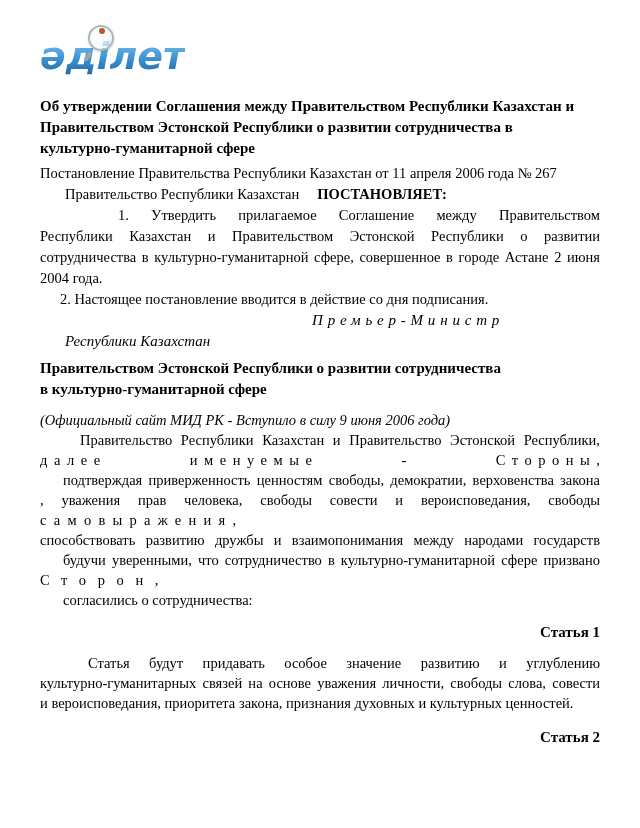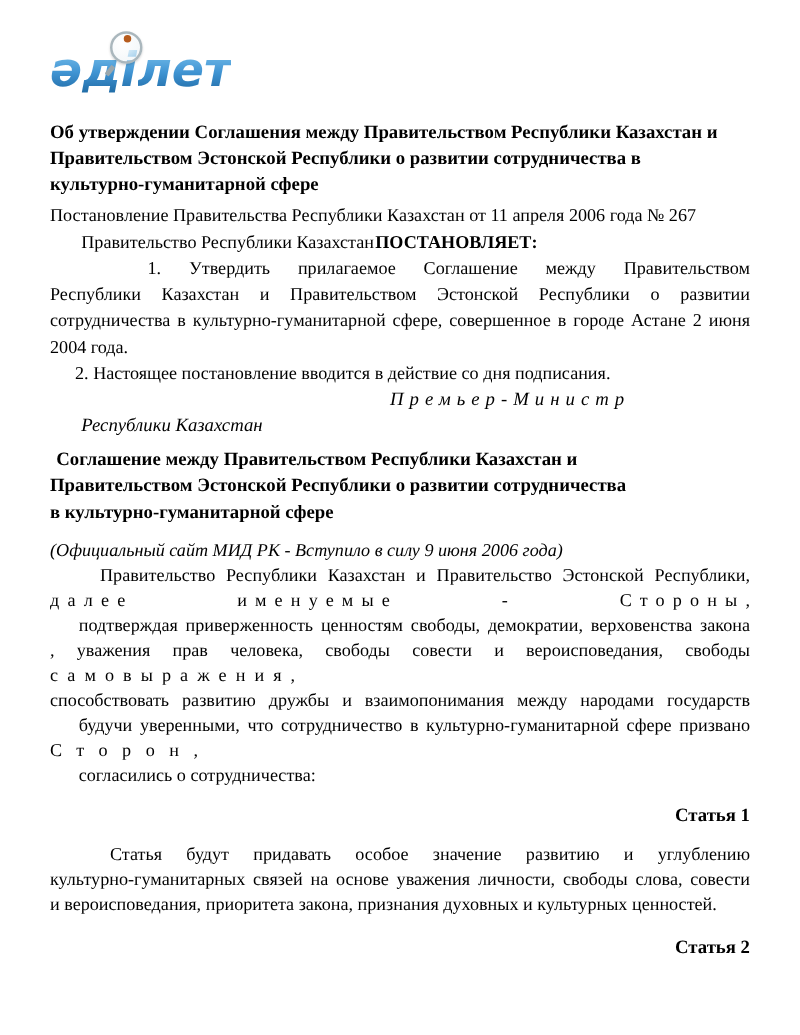--- a/index.html
+++ b/index.html
@@ -103,21 +103,21 @@
   }
   .spread span { letter-spacing: 0.45em; }
   .spread span:last-child { margin-right: -0.45em; }
 
   .ls-wide  { letter-spacing: 0.5em; }
   .ls-huge  { letter-spacing: 0.8em; }
 
   .article-heading { margin-top: 12px; font-size: 15px; font-weight: bold; line-height: 21px; text-align: right; }
   .article-body { margin-top: 10px; }
   .article2 { margin-top: 14px; }
-  .enact-bold { margin-left: 1px; }
+  .enact-bold { margin-left: 18px; }
 </style>
 </head>
 <body>
 
 <div class="page">
 
   <div class="logo">
     <span class="logo-txt">әд</span><span class="mag-wrap"><span class="mag-circle"></span><span class="mag-handle"></span><span class="mag-dot"></span><span class="logo-txt logo-i">і</span></span><span class="logo-txt">лет</span>
   </div>
 
@@ -138,21 +138,20 @@
     <div class="decree-line stretch">сотрудничества в культурно-гуманитарной сфере, совершенное в городе Астане 2 июня</div>
     <div class="decree-line">2004 года.</div>
   </div>
 
   <div class="decree-line ind20">2. Настоящее постановление вводится в действие со дня подписания.</div>
 
   <div class="sig-post">Премьер-Министр</div>
   <div class="sig-org ind25">Республики Казахстан</div>
 
   <div class="agr-heading">
-    <div class="ind5">Соглашение между Правительством Республики Казахстан и</div>
     <div>Правительством Эстонской Республики о развитии сотрудничества</div>
     <div>в культурно-гуманитарной сфере</div>
   </div>
 
   <div class="status-note">(Официальный сайт МИД РК - Вступило в силу 9 июня 2006 года)</div>
 
   <div>
     <div class="agr-line ind40 stretch">Правительство Республики Казахстан и Правительство Эстонской Республики,</div>
     <div class="spread">
       <span>далее</span>

